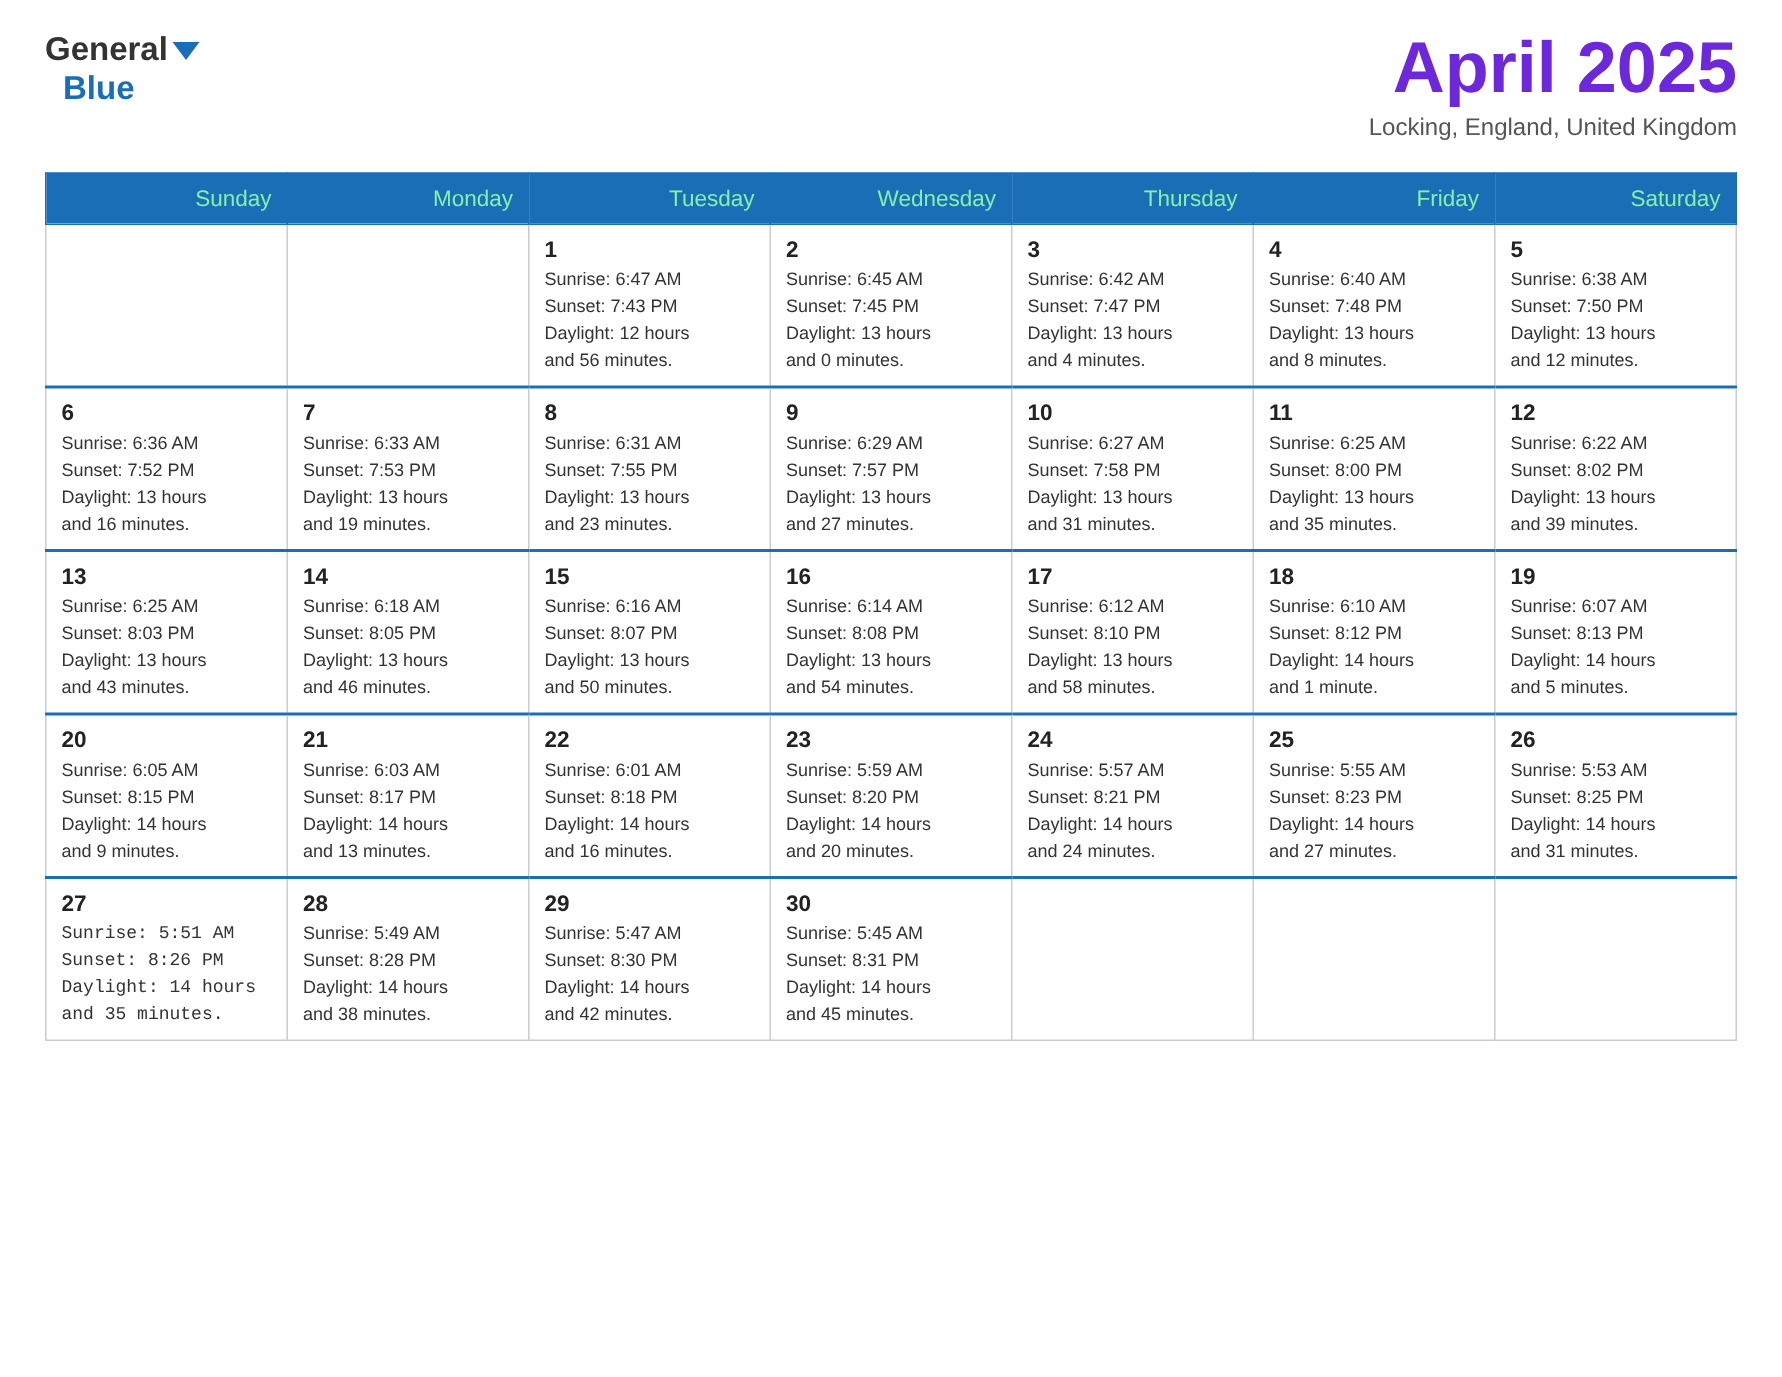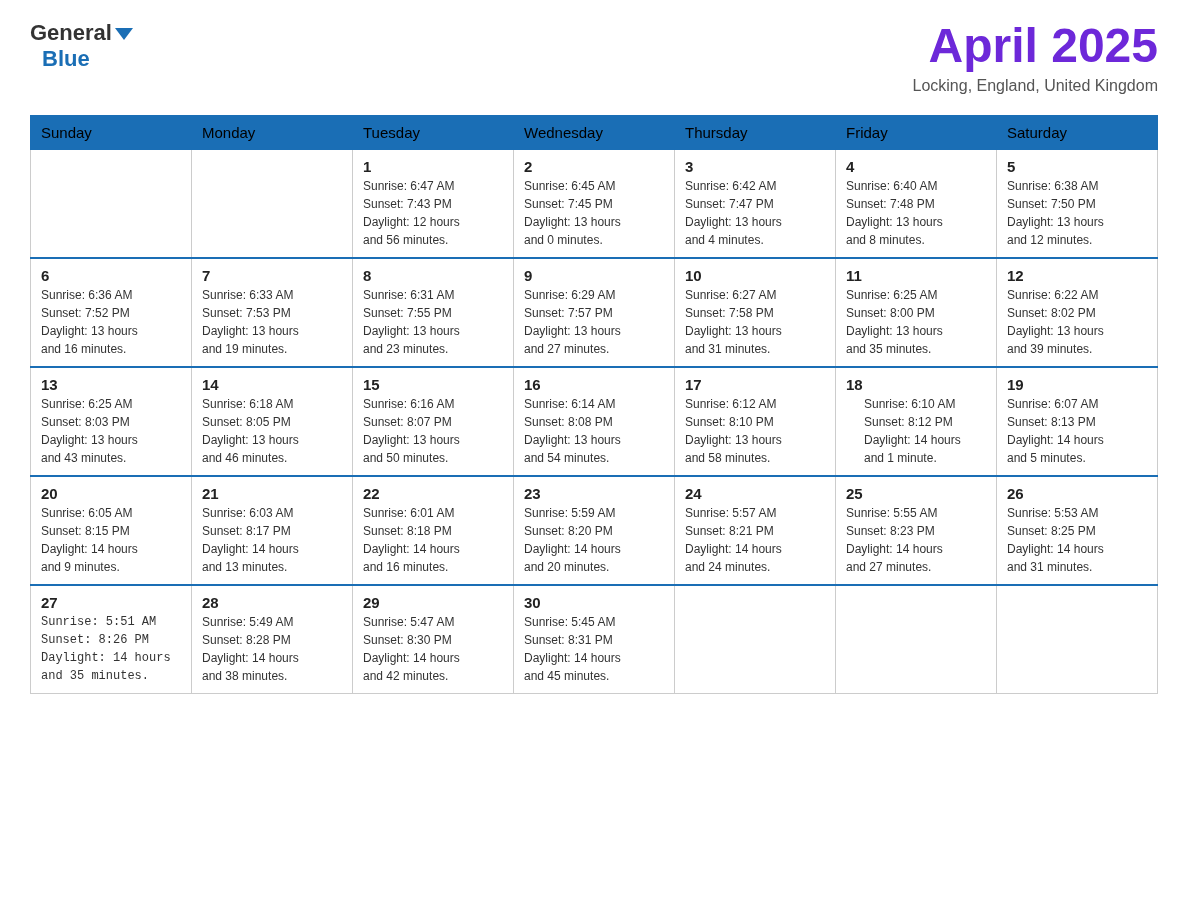--- a/index.html
+++ b/index.html
@@ -52,23 +52,23 @@
       color: #555;
       margin-top: 4px;
     }
     .calendar {
       width: 100%;
       border-collapse: collapse;
       border: 1px solid #aaa;
     }
     .calendar th {
       background-color: #1a6eb5;
-      color: #000000;
+      color: #86efac;
       padding: 8px 10px;
-      text-align: left;
+      text-align: right;
       font-size: 15px;
       font-weight: normal;
       border: 1px solid #1a6eb5;
     }
     .calendar td {
       vertical-align: top;
       padding: 8px 10px;
       border: 1px solid #ccc;
       width: 14.28%;
       min-height: 90px;
@@ -247,21 +247,21 @@
         </td>
         <td>
           <span class="day-number">17</span>
           <div class="day-info" style="white-space: pre-line;">Sunrise: 6:12 AM
 Sunset: 8:10 PM
 Daylight: 13 hours
 and 58 minutes.</div>
         </td>
         <td>
           <span class="day-number">18</span>
-          <div class="day-info" style="white-space: pre-line; margin-left: 18px;">Sunrise: 6:10 AM
+          <div class="day-info" style="white-space: pre-line;">Sunrise: 6:10 AM
 Sunset: 8:12 PM
 Daylight: 14 hours
 and 1 minute.</div>
         </td>
         <td>
           <span class="day-number">19</span>
           <div class="day-info" style="white-space: pre-line;">Sunrise: 6:07 AM
 Sunset: 8:13 PM
 Daylight: 14 hours
 and 5 minutes.</div>

